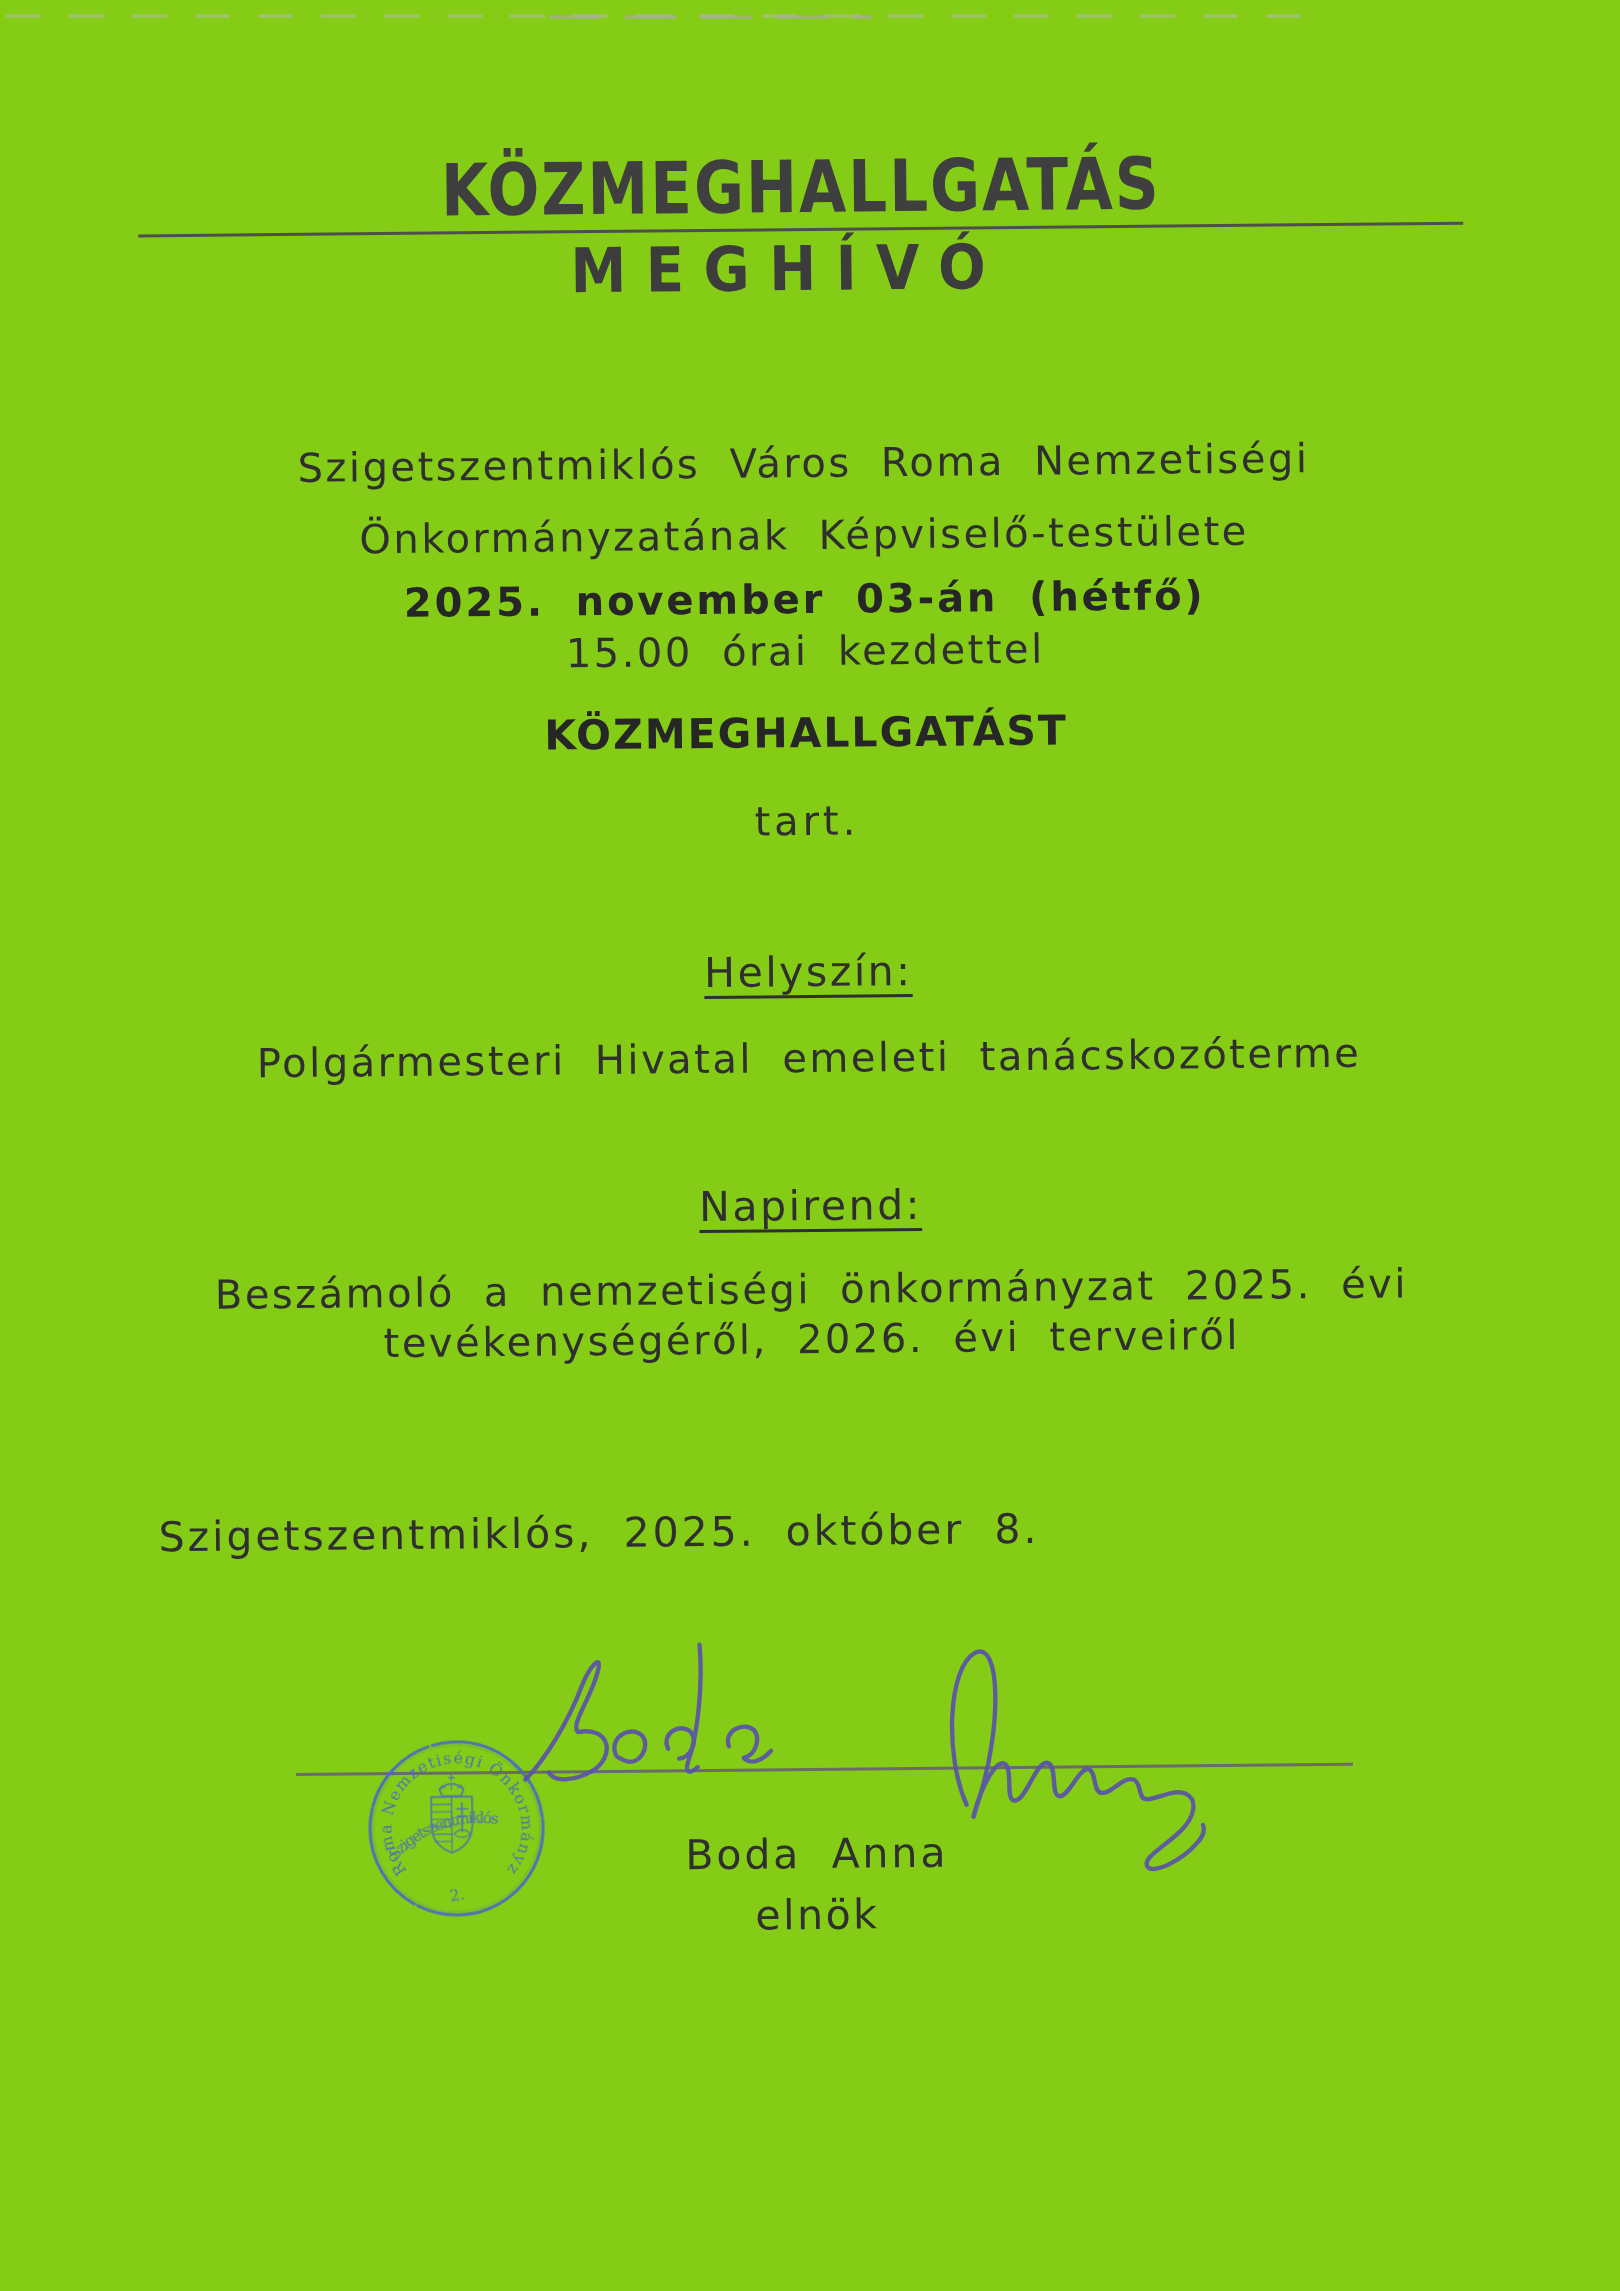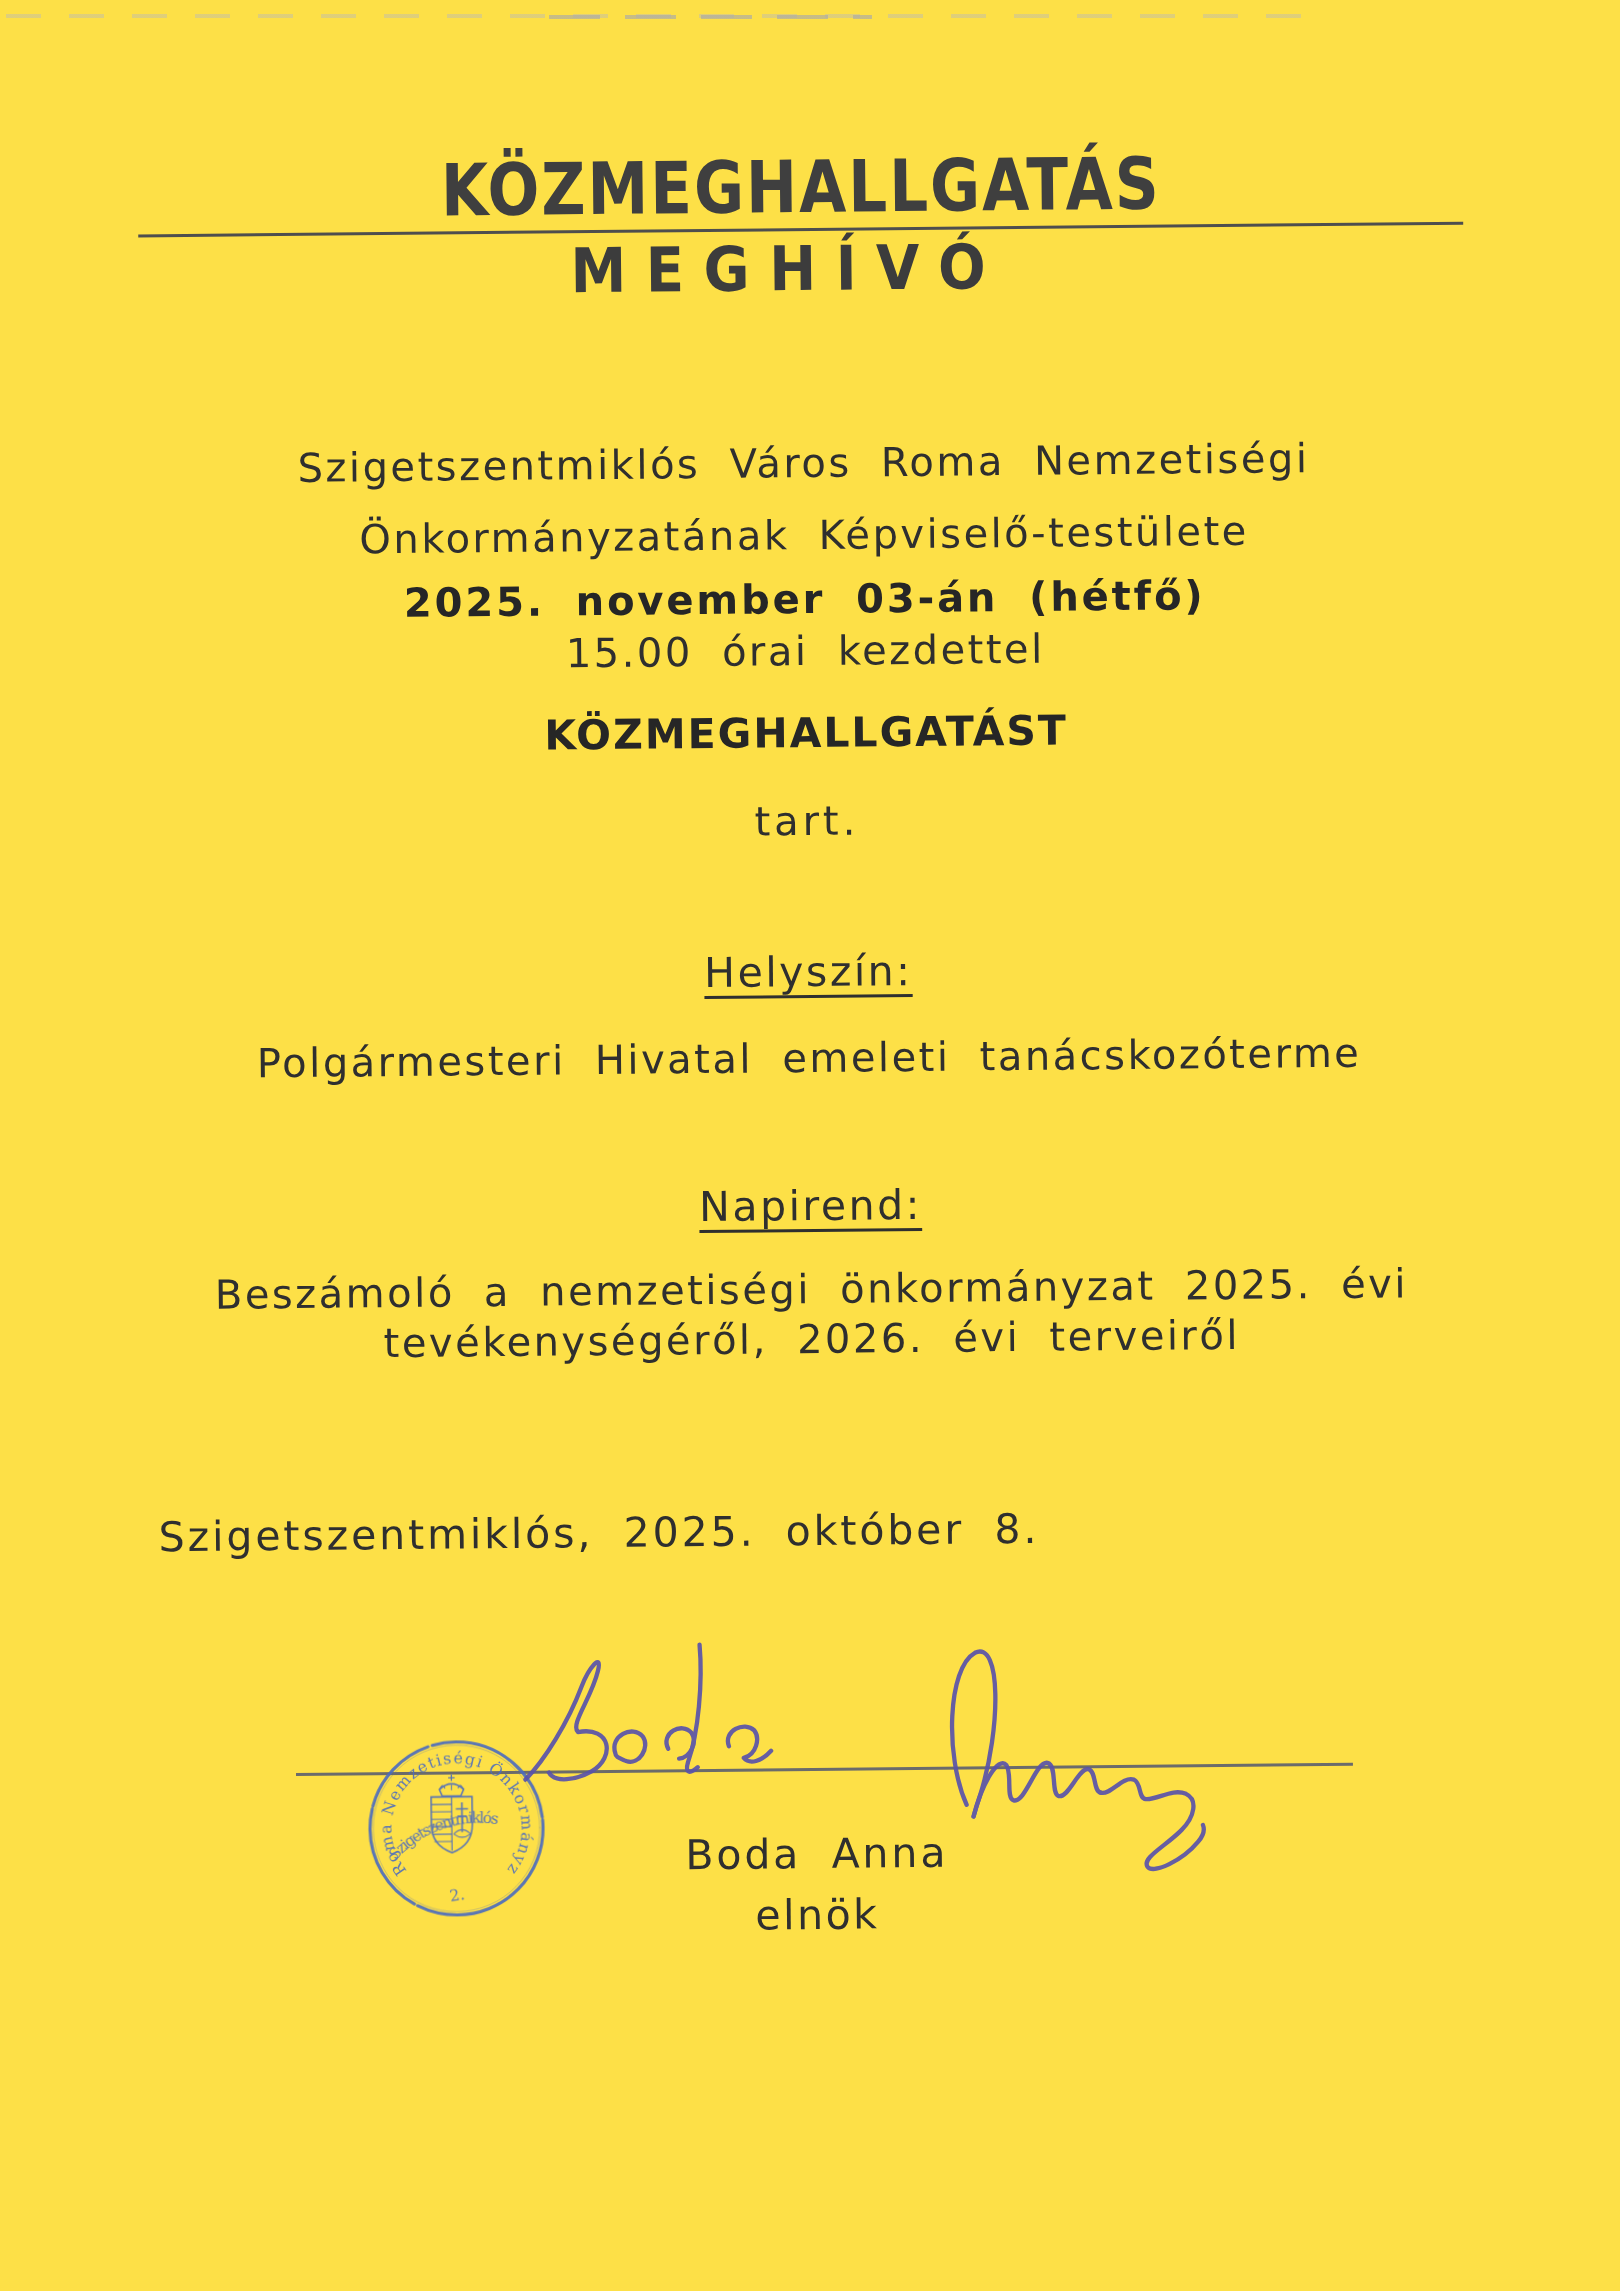--- a/index.html
+++ b/index.html
@@ -1,18 +1,18 @@
 <!DOCTYPE html>
 <html><head>
 <meta charset="utf-8">
 <style>
   html,body{margin:0;padding:0;background:#e8e8e8;}
   .page{
     position:relative;width:1620px;height:2292px;margin:0 auto;
-    background:#fde047;overflow:hidden;
+    background:#84cc16;overflow:hidden;
     font-family:"DejaVu Sans",sans-serif;color:#2f2f2f;
   }
   .content{position:absolute;inset:0;transform:rotate(-0.55deg);transform-origin:50% 50%;}
   .line{position:absolute;left:0;width:100%;text-align:center;
         font-size:40px;letter-spacing:2.5px;word-spacing:0.35em;
         color:#2f2f2f;line-height:1.25;white-space:nowrap;}
   .bold{font-weight:bold;color:#262626;}
   .title{top:147px;font-size:61px;font-weight:bold;letter-spacing:2px;color:#3f3f3f;
          transform:scaleY(1.18);transform-origin:50% 0;line-height:1.1;}
   .subtitle{top:235px;font-size:56px;font-weight:bold;letter-spacing:19.6px;color:#3c3c3c;

